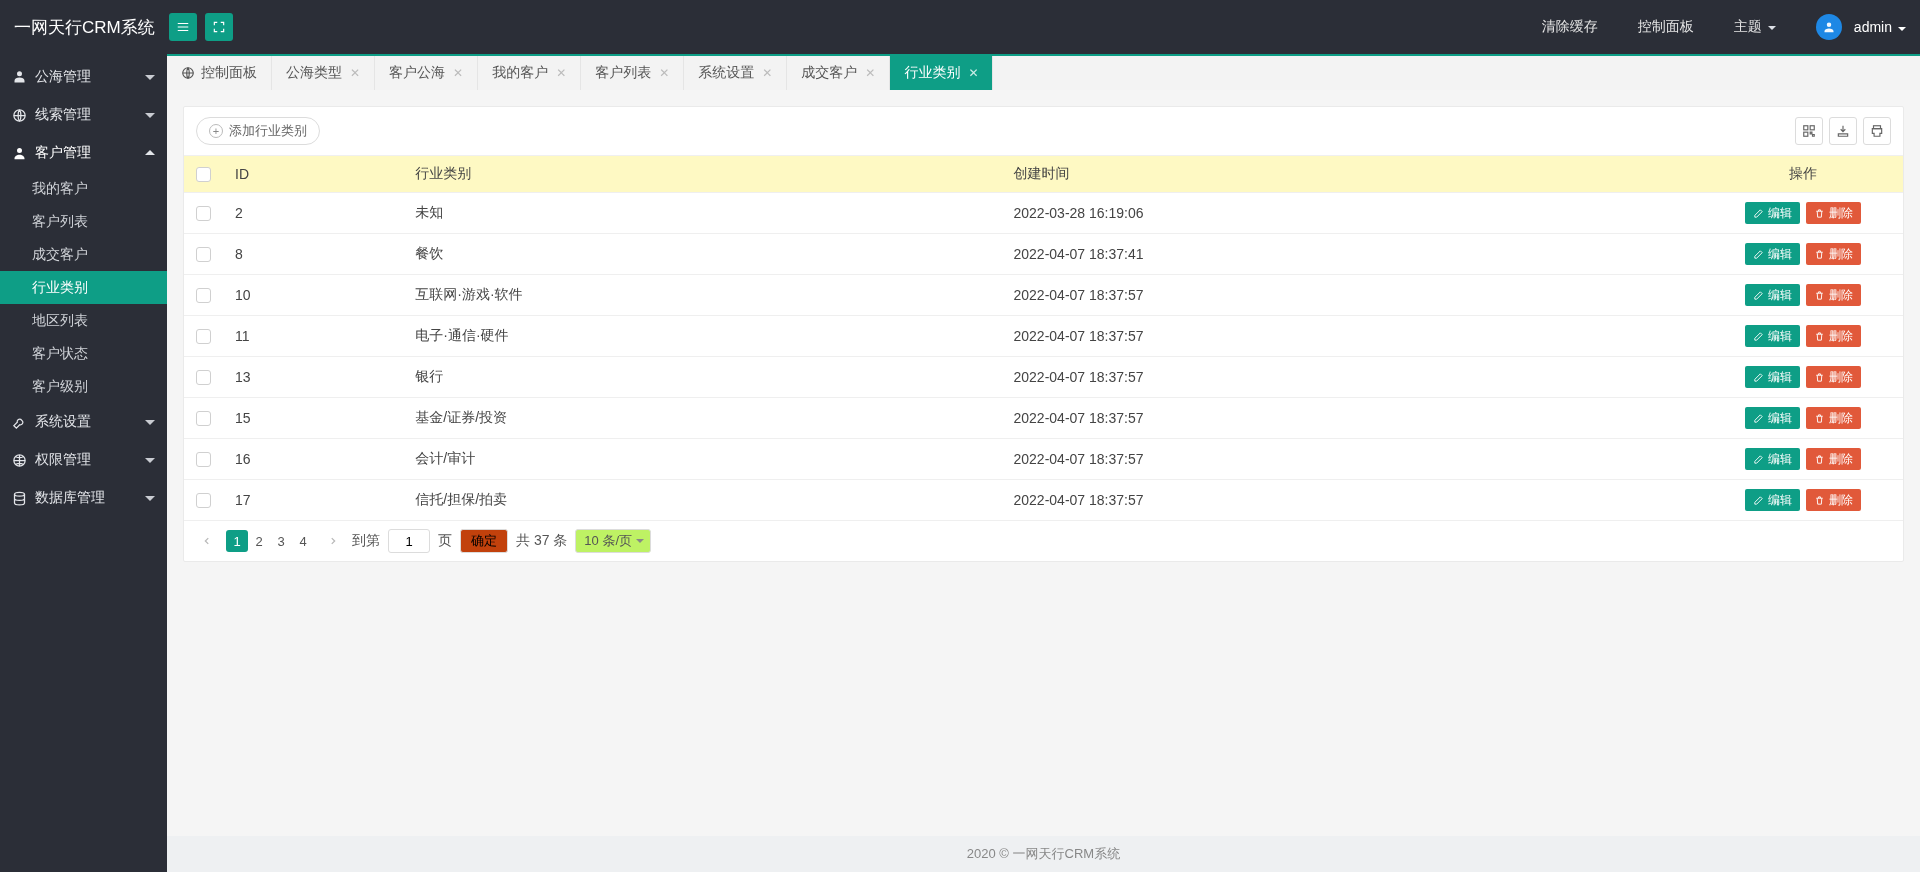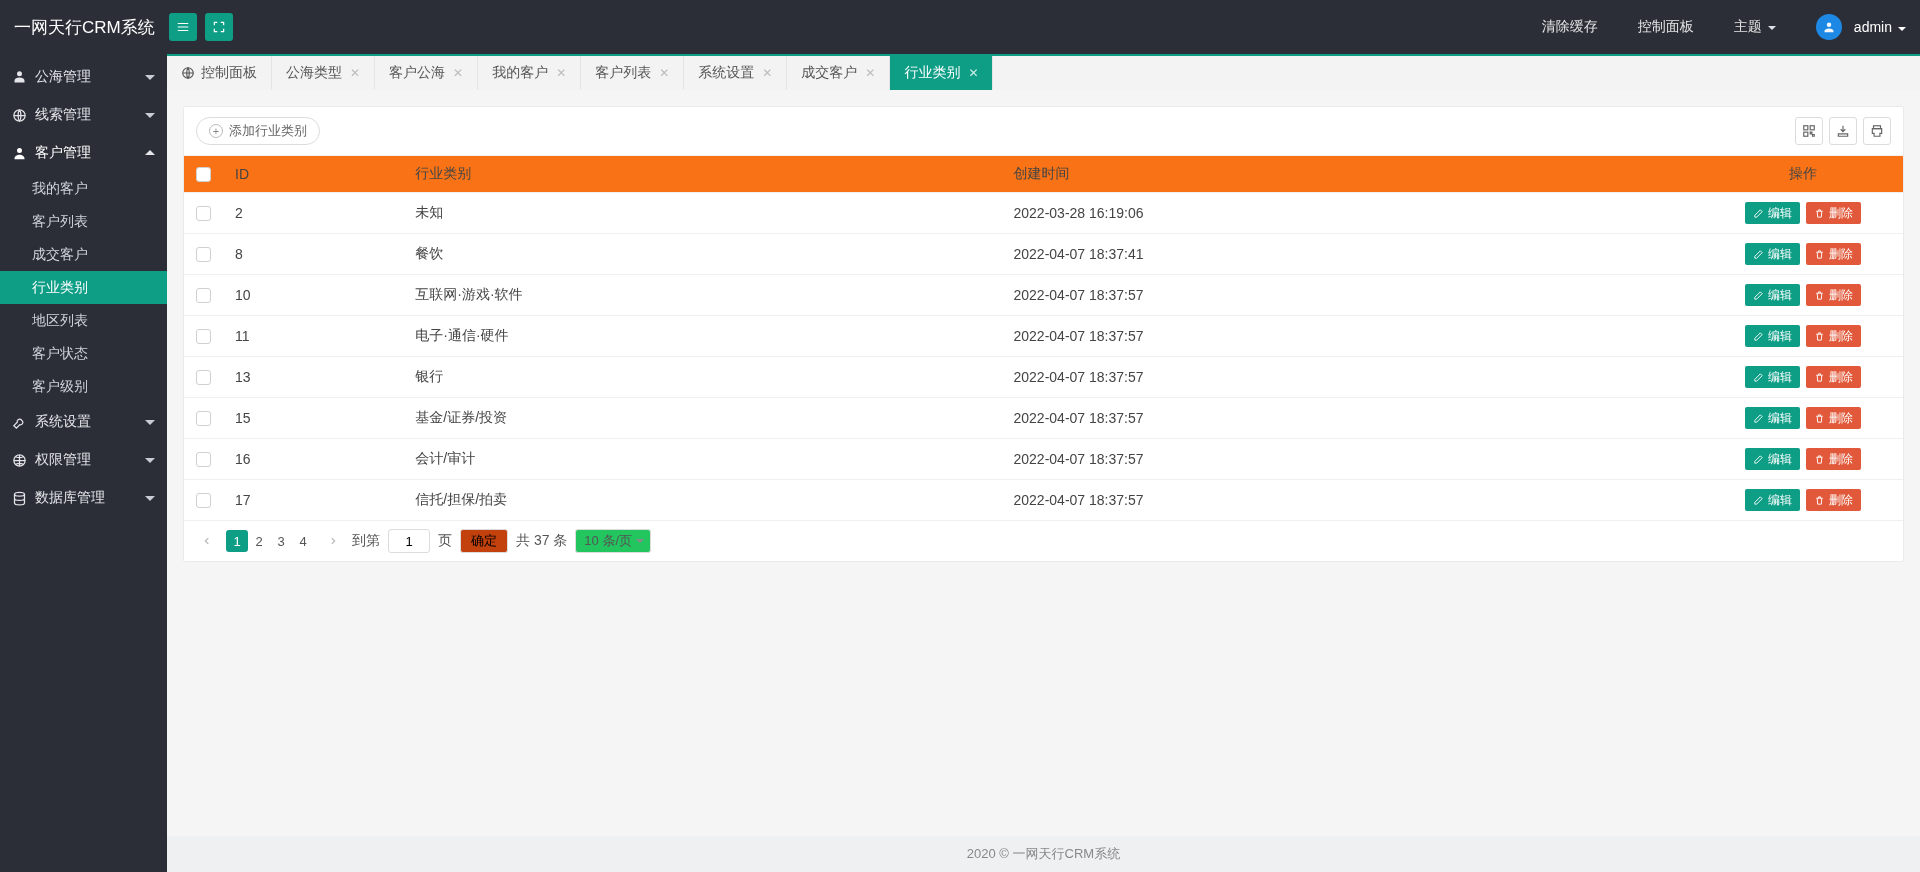--- a/index.html
+++ b/index.html
@@ -88,21 +88,21 @@
     width: 28px; height: 28px; border: 1px solid #dcdcdc; border-radius: 3px; background: #fff;
     display: inline-flex; align-items: center; justify-content: center; cursor: pointer; color: #666;
   }
   .tb-icon svg { width: 14px; height: 14px; }
 
   table.data { width: 100%; border-collapse: collapse; }
   table.data th, table.data td {
     padding: 9px 12px; border-bottom: 1px solid #efefef; text-align: left; font-size: 14px;
     color: #444; font-weight: normal;
   }
-  table.data th { background: #f97316; }
+  table.data th { background: #fef9c3; }
   table.data th.chk, table.data td.chk { width: 36px; text-align: center; }
   table.data td.op, table.data th.op { text-align: center; width: 200px; }
   .btn {
     display: inline-flex; align-items: center; justify-content: center;
     height: 22px; padding: 0 8px; border-radius: 2px; color: #fff; font-size: 12px;
     cursor: pointer; border: none;
   }
   .btn-edit { background: #0e9e86; margin-right: 6px; }
   .btn-del  { background: #e1593a; }
   .btn svg { width: 11px; height: 11px; margin-right: 4px; }
@@ -119,21 +119,21 @@
     border-radius: 3px; cursor: pointer; font-size: 13px; color: #555;
   }
   .pg-btn.nav { color: #b8b8b8; }
   .pg-btn.active { background: #0e9e86; color: #fff; }
   .pg-input {
     width: 42px; height: 24px; border: 1px solid #dcdcdc; border-radius: 3px; text-align: center;
     font-size: 13px;
   }
   .pg-select {
     height: 24px; border: 1px solid #dcdcdc; border-radius: 3px; padding: 0 18px 0 8px;
-    font-size: 13px; background: #22c55e; position: relative; display: inline-flex; align-items: center; cursor: pointer;
+    font-size: 13px; background: #bef264; position: relative; display: inline-flex; align-items: center; cursor: pointer;
   }
   .pg-select::after {
     content: ""; position: absolute; right: 6px; top: 50%; width: 0; height: 0;
     border: 4px solid transparent; border-top-color: #888; transform: translateY(-2px);
   }
   .pg-go {
     height: 24px; padding: 0 10px; border: 1px solid #dcdcdc; border-radius: 3px; background: #c2410c;
     cursor: pointer; font-size: 13px;
   }
 

